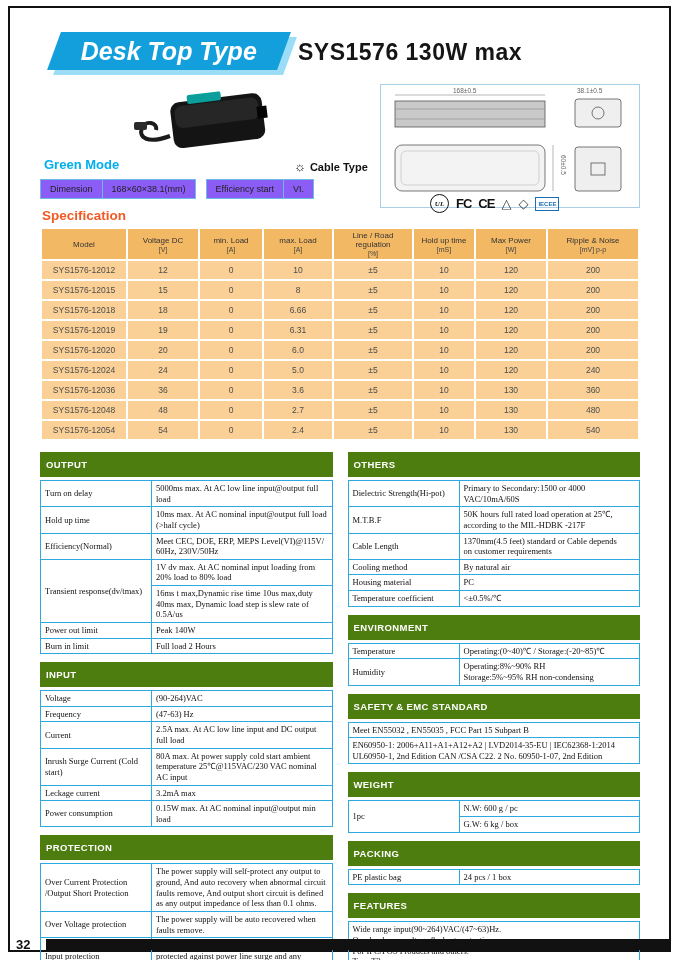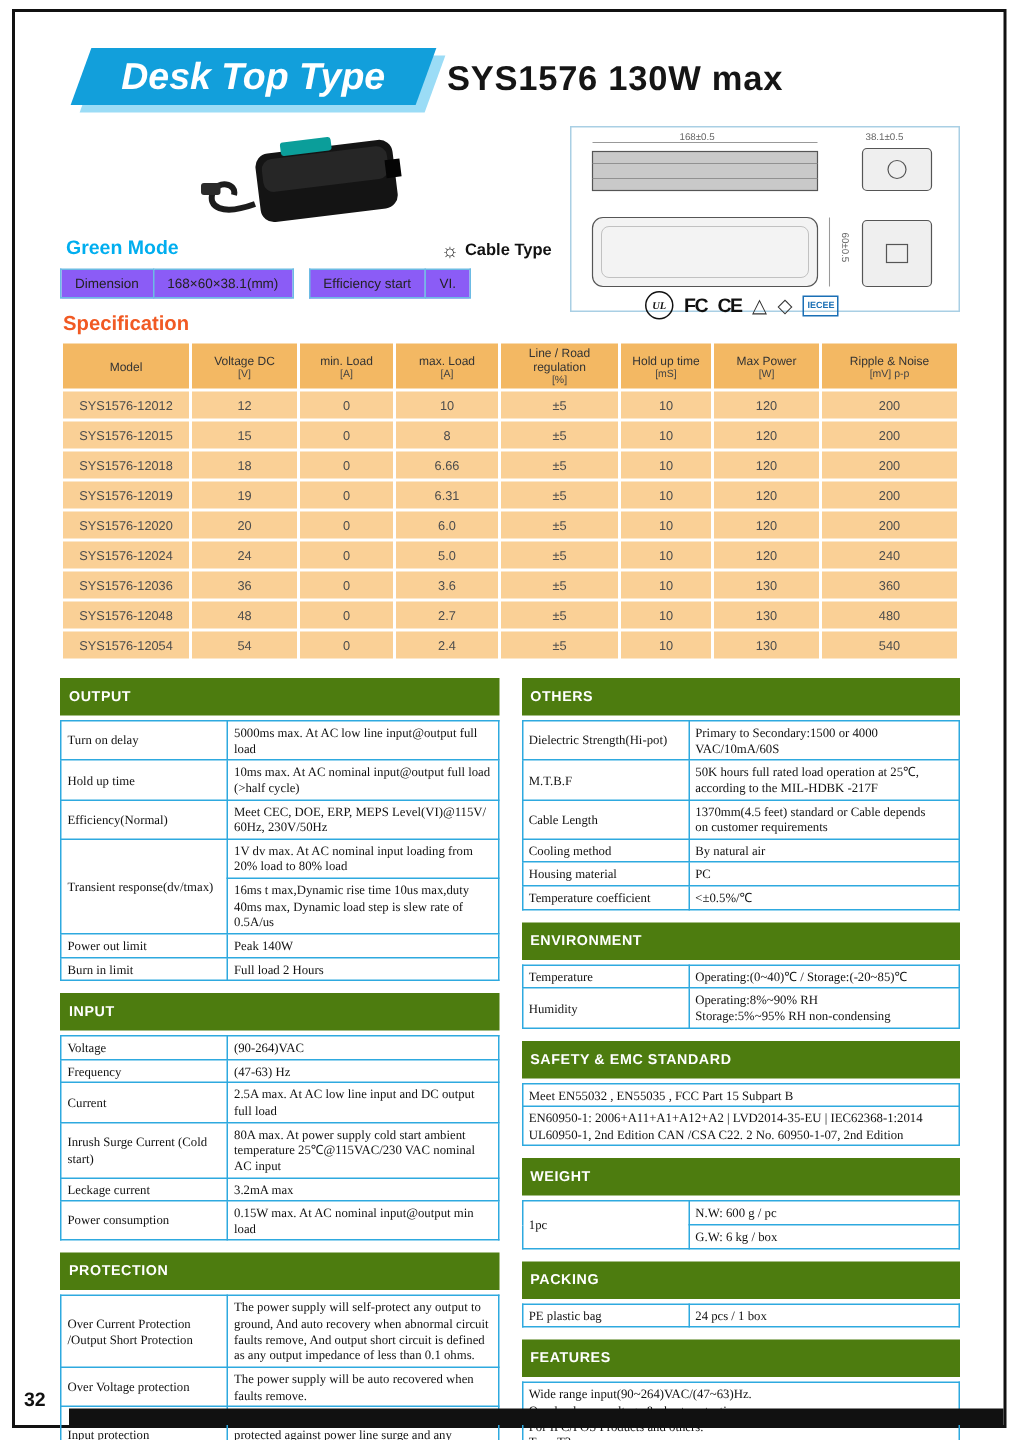--- a/index.html
+++ b/index.html
@@ -1,20 +1,20 @@
 <!DOCTYPE html>
 <html><head>
 <meta charset="utf-8">
 <style>
   html,body{margin:0;padding:0;}
   body{width:679px;height:960px;position:relative;background:#fff;overflow:hidden;
        font-family:"Liberation Sans",sans-serif;color:#111;}
   .frame{position:absolute;left:8px;top:6px;right:8px;bottom:8px;border:2px solid #111;}
   .bottom-bar{position:absolute;left:46px;right:10px;bottom:10px;height:11px;background:#111;}
-  .page-num{position:absolute;left:16px;bottom:20px;font:bold 13px "Liberation Sans",sans-serif;text-align:right;}
+  .page-num{position:absolute;left:16px;bottom:8px;font:bold 13px "Liberation Sans",sans-serif;text-align:right;}
 
   
   .banner-shadow{position:absolute;left:60px;top:37px;width:230px;height:38px;background:#9bdcf6;transform:skewX(-20deg);}
   .banner{position:absolute;left:54px;top:32px;width:230px;height:38px;background:#129fdb;transform:skewX(-20deg);
           display:flex;align-items:center;justify-content:center;}
   .banner-text{transform:skewX(20deg);font-style:italic;font-weight:bold;font-size:25px;color:#fff;white-space:nowrap;}
   .main-title{position:absolute;left:298px;top:39px;font-weight:bold;font-size:23px;color:#151515;letter-spacing:.5px;}
 
   
   .photo{position:absolute;left:130px;top:78px;}

